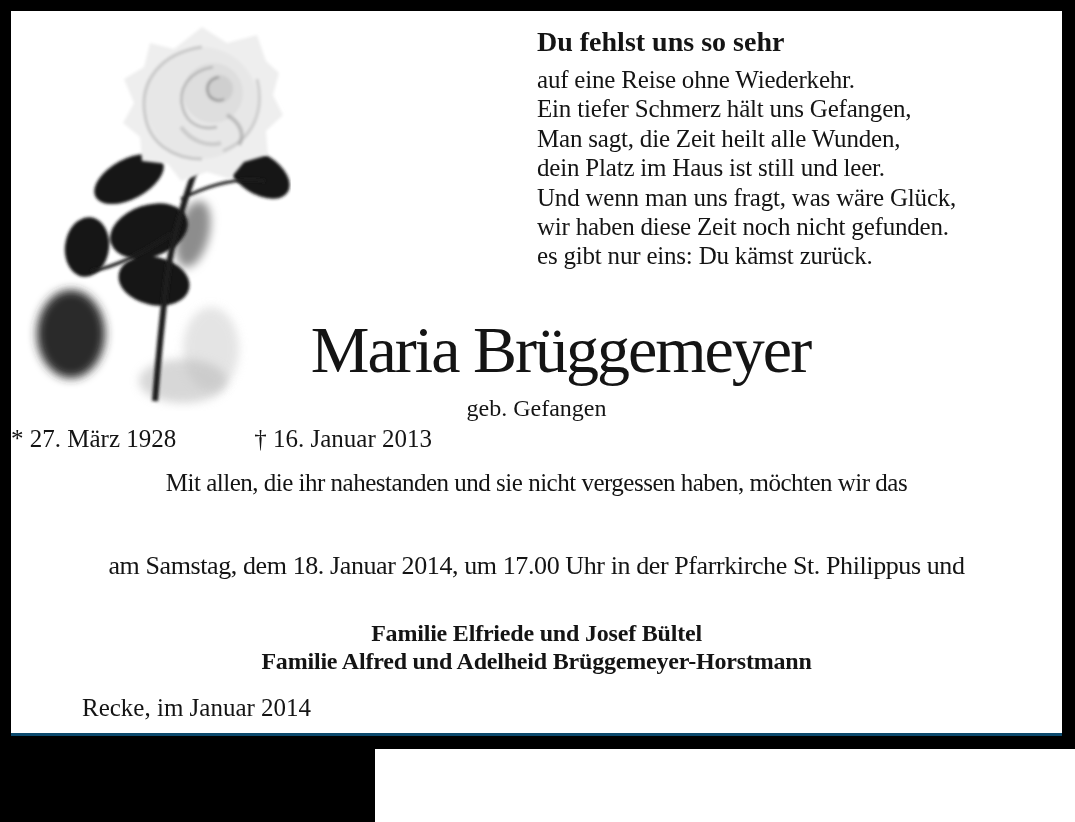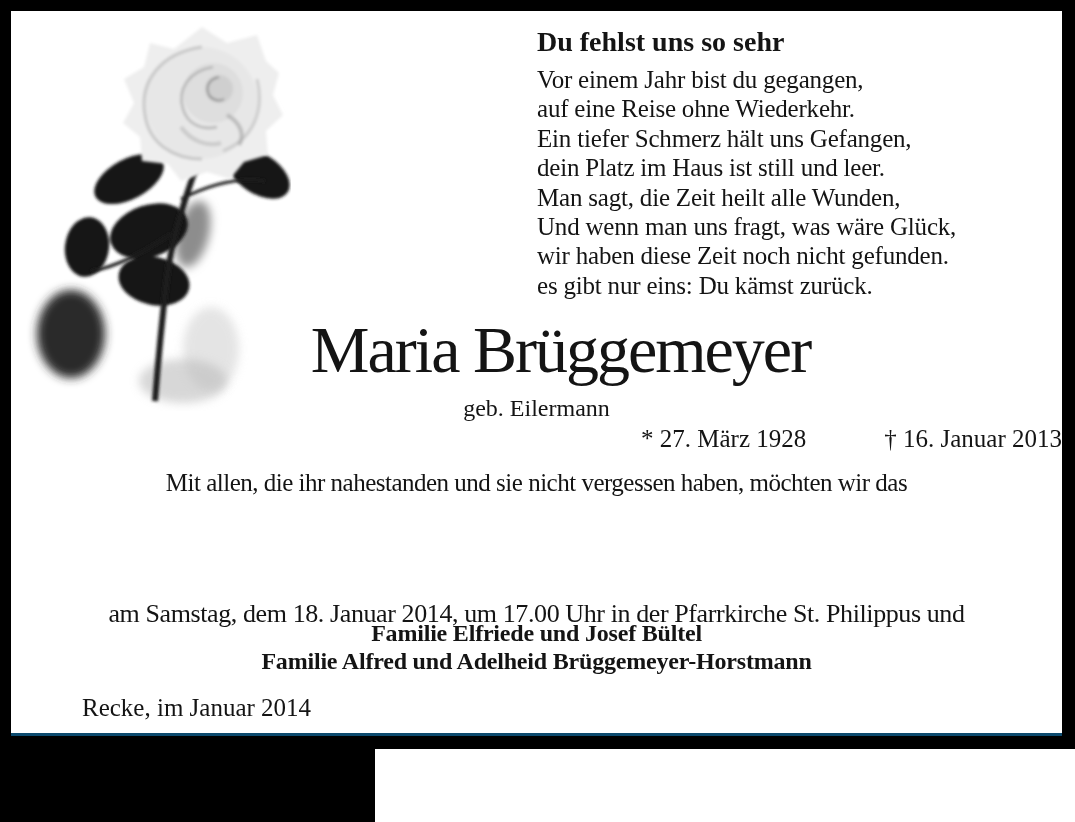--- a/index.html
+++ b/index.html
@@ -15,24 +15,24 @@
     position:absolute;left:375px;top:749px;width:700px;height:73px;background:#fff;
   }
   .abs{position:absolute;}
   .centered{left:0;width:100%;text-align:center;white-space:nowrap;}
   .rose{left:10px;top:8px;width:270px;height:392px;}
   .poem{left:526px;top:14px;}
   .poem-title{font-size:28px;font-weight:bold;line-height:34px;letter-spacing:0;}
   .poem-lines{margin-top:6px;font-size:25px;line-height:29.4px;letter-spacing:-0.2px;}
   .name{top:306px;font-size:66px;line-height:1;letter-spacing:-2px;padding-left:24px;}
   .maiden{top:385px;font-size:24px;line-height:1;}
-  .dates{top:415px;font-size:25px;line-height:1;display:flex;justify-content:flex-end;gap:78px;}
+  .dates{top:415px;font-size:25px;line-height:1;display:flex;justify-content:flex-start;gap:78px;}
   .intro{top:459px;font-size:25px;line-height:1;letter-spacing:-0.5px;}
   .service{top:496px;font-size:40px;line-height:1;font-style:italic;letter-spacing:-0.5px;}
-  .details{top:540px;font-size:26px;line-height:30px;letter-spacing:-0.4px;margin-top:48px;}
+  .details{top:540px;font-size:26px;line-height:30px;letter-spacing:-0.4px;}
   .families{top:609px;font-size:24px;line-height:27.5px;font-weight:bold;letter-spacing:-0.2px;}
   .place{left:27px;top:684px;font-size:25px;line-height:1;white-space:nowrap;margin-left:44px;}
 </style>
 </head>
 <body>
 
 <div class="frame">
 
   <div class="card">
 
@@ -79,33 +79,32 @@
         <circle cx="198" cy="70" r="14" fill="#cfcfcf"></circle>
         <path d="M198,58 C188,60 184,68 188,76 C191,81 198,83 203,80" fill="none" stroke="#8f8f8f" stroke-width="2"></path>
         <path d="M206,96 C220,104 224,116 218,126" fill="none" stroke="#a8a8a8" stroke-width="4" opacity="0.7"></path>
         <path d="M160,108 C170,122 186,128 200,124" fill="none" stroke="#b8b8b8" stroke-width="4" opacity="0.6"></path>
       </g>
     </svg>
 
     <div class="abs poem">
       <div class="poem-title">Du fehlst uns so sehr</div>
       <div class="poem-lines">
-        <div>Vor einem Jahr bist du gegangen,</div>
         <div>auf eine Reise ohne Wiederkehr.</div>
         <div>Ein tiefer Schmerz hält uns Gefangen,</div>
+        <div>Man sagt, die Zeit heilt alle Wunden,</div>
         <div>dein Platz im Haus ist still und leer.</div>
-        <div>Man sagt, die Zeit heilt alle Wunden,</div>
         <div>Und wenn man uns fragt, was wäre Glück,</div>
         <div>wir haben diese Zeit noch nicht gefunden.</div>
         <div>es gibt nur eins: Du kämst zurück.</div>
       </div>
     </div>
 
     <div class="abs centered name">Maria Brüggemeyer</div>
-    <div class="abs centered maiden">geb. Eilermann</div>
+    <div class="abs centered maiden">geb. Gefangen</div>
     <div class="abs centered dates">
       <span>* 27. März 1928</span>
       <span>† 16. Januar 2013</span>
     </div>
 
     <div class="abs centered intro">Mit allen, die ihr nahestanden und sie nicht vergessen haben, möchten wir das</div>
     <div class="abs centered details">
       <div>am Samstag, dem 18. Januar 2014, um 17.00 Uhr in der Pfarrkirche St. Philippus und</div>
     </div>
 

